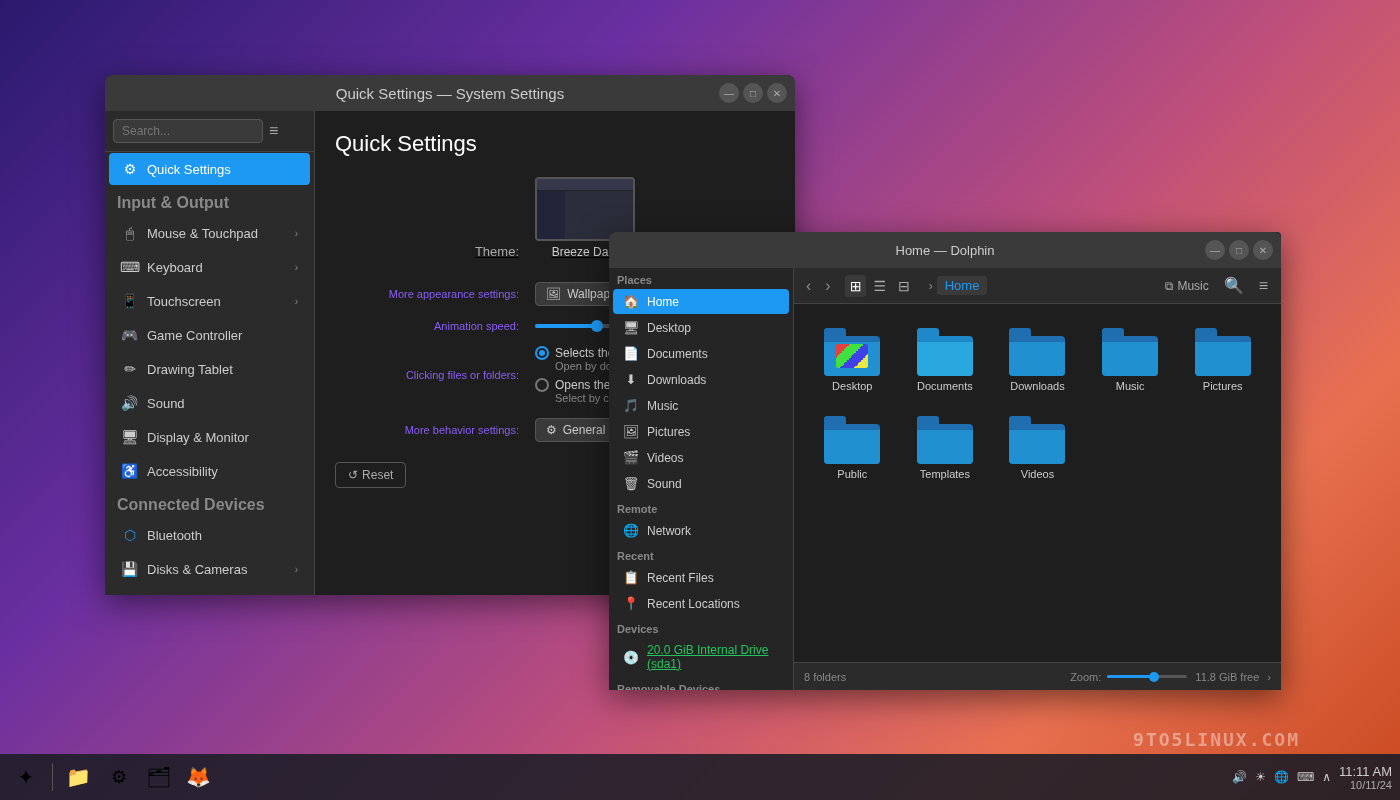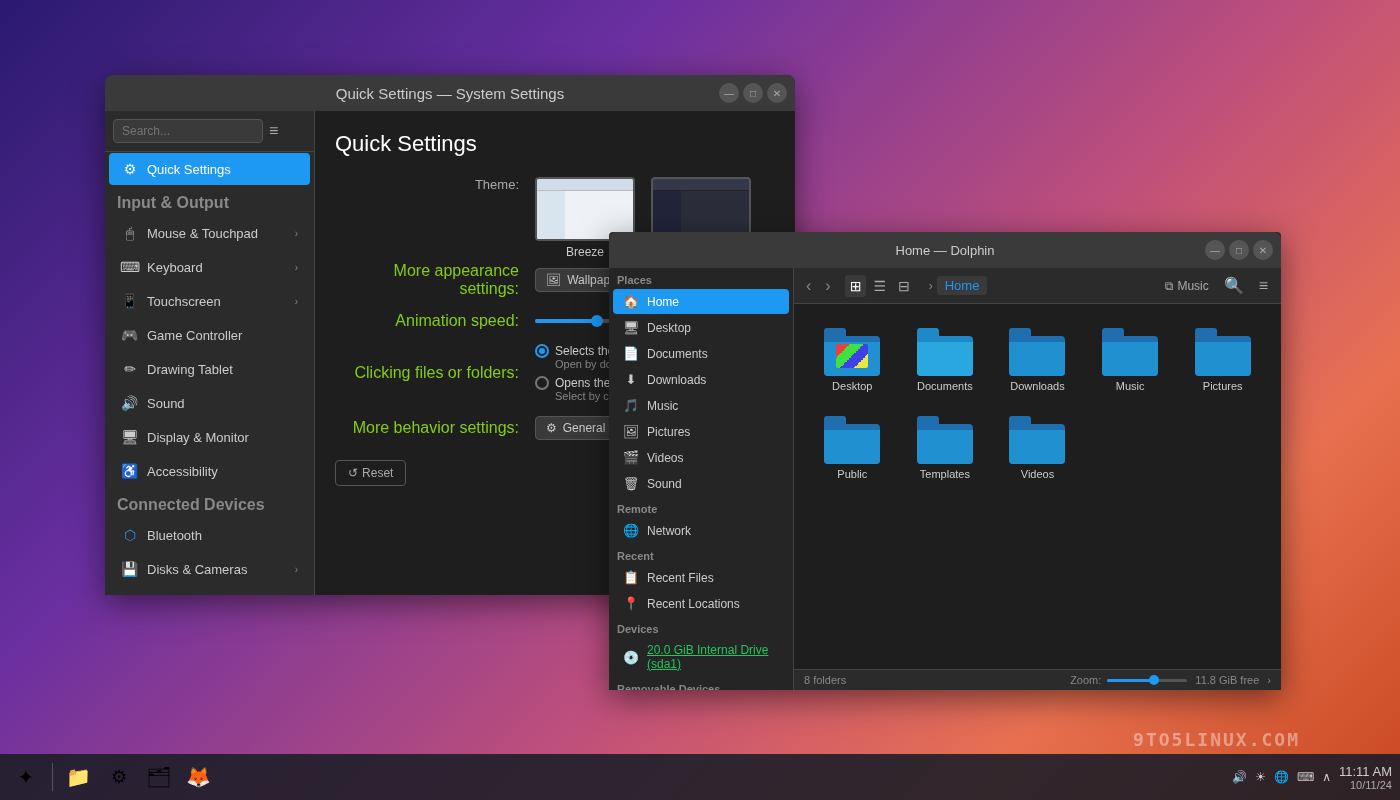--- a/index.html
+++ b/index.html
@@ -155,22 +155,23 @@
     .settings-page-title {
       font-size: 22px;
       color: #fff;
       margin-bottom: 20px;
       font-weight: 300;
     }
 
     
     .theme-row {
       display: flex;
-      align-items: flex-start;
-      margin-bottom: 3px;
+      align-items: flex-end;
+      margin-bottom: 23px;
+      text-decoration: underline;
     }
 
     .theme-label {
       color: #aaa;
       font-size: 13px;
       width: 200px;
       text-align: right;
       padding-right: 16px;
     }
 
@@ -250,22 +251,22 @@
       margin-top: 4px;
     }
 
     .settings-row {
       display: flex;
       align-items: center;
       margin-bottom: 14px;
     }
 
     .settings-row-label {
-      color: #84cc16;
-      font-size: 16px;
+      color: #8b5cf6;
+      font-size: 11px;
       width: 200px;
       text-align: right;
       padding-right: 16px;
       flex-shrink: 0;
     }
 
     .wallpaper-btn {
       background: #3a3a3a;
       border: 1px solid #555;
       border-radius: 4px;
@@ -660,21 +661,21 @@
       transform: translateX(-50%);
       width: 32px;
       height: 24px;
       background: linear-gradient(135deg, #e84040 25%, #40e040 25% 50%, #4040e8 50% 75%, #e8e840 75%);
       border-radius: 2px;
       z-index: 2;
     }
 
     
     .dolphin-statusbar {
-      height: 21px;
+      height: 28px;
       background: #2b2b2b;
       border-top: 1px solid #444;
       display: flex;
       align-items: center;
       padding: 0 10px;
       gap: 8px;
       flex-shrink: 0;
     }
 
     .statusbar-text {
@@ -870,31 +871,20 @@
       </div>
 
     </div>
 
     <div class="settings-main">
       <div class="settings-page-title">Quick Settings</div>
 
       <div class="theme-row">
         <span class="theme-label">Theme:</span>
         <div class="theme-options">
-          <div class="theme-card">
-            <div class="theme-preview breeze">
-              <div class="theme-preview-inner">
-                <div class="theme-titlebar-b"></div>
-                <div class="theme-content-b">
-                  <div class="theme-sidebar-b"></div>
-                </div>
-              </div>
-            </div>
-            <span class="theme-name">Breeze</span>
-          </div>
           <div class="theme-card">
             <div class="theme-preview breeze-dark">
               <div class="theme-preview-inner">
                 <div class="theme-titlebar-d"></div>
                 <div class="theme-content-d">
                   <div class="theme-sidebar-d"></div>
                 </div>
               </div>
             </div>
             <span class="theme-name">Breeze Dark</span>

